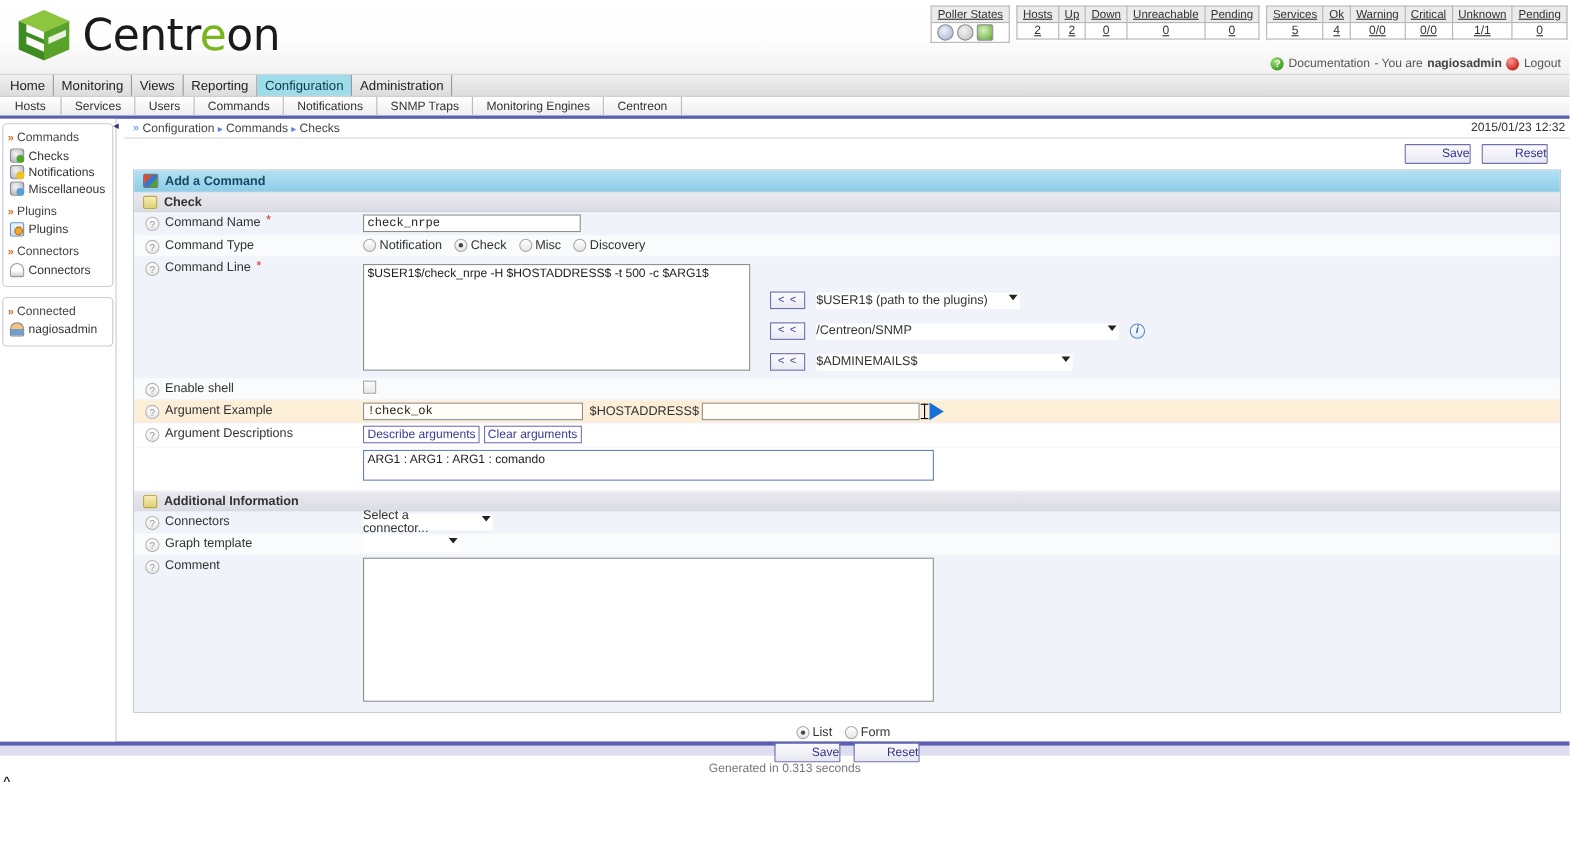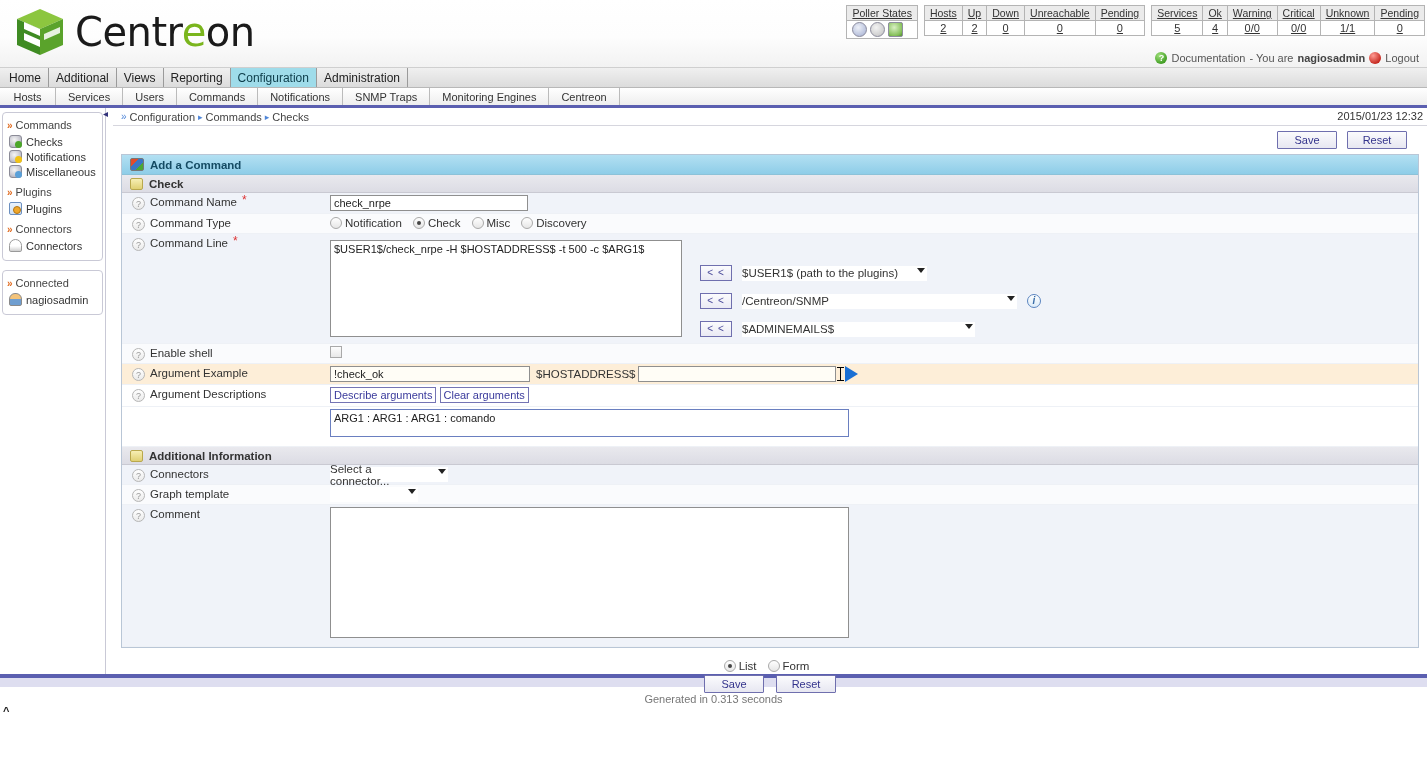--- a/index.html
+++ b/index.html
@@ -192,21 +192,21 @@
   }
 
   .toolbar-row {
     height: 28px; display: flex; align-items: center; justify-content: flex-end;
     padding-right: 20px; gap: 10px;
   }
   .btn {
     background: linear-gradient(to bottom,#fbfbfd,#e7e7f1);
     border: 1px solid #6f6fae;
     color: #33338c; font-size: 11px;
-    padding: 2px 0; width: 60px; text-align: center;
+    padding: 2px 0; width: 60px; text-align: right;
     cursor: pointer; border-radius: 1px;
   }
 
   .form-box {
     margin: 0 8px 0 8px;
     border: 1px solid #b9c6d6;
     background: #fff;
   }
   .sec-title {
     background: linear-gradient(to bottom, #b3e0f2 0%, #8ecde8 100%);
@@ -252,21 +252,21 @@
     background: linear-gradient(to bottom,#ffffff,#eaeaea);
     color: #999; font-size: 9px; line-height: 12px; text-align: center;
     margin-top: 1px;
   }
   .req { color: #d33; font-size: 12px; line-height: 9px; }
   .fval { flex: 1; padding: 2px 0 2px 0; }
 
   input.txt {
     border: 1px solid #8f8f8f;
     height: 16px; font-size: 11px; padding: 0 3px;
-    font-family: Liberation Sans, sans-serif; color: #222;
+    font-family: Liberation Mono, monospace; color: #222;
     background: #fff; outline: none;
   }
   input.txt.hlbg { background: #fffdf6; }
   textarea.ta {
     border: 1px solid #8f8f8f; font-size: 11px; padding: 2px 3px;
     font-family: "Liberation Sans", sans-serif; color: #222;
     background: #fff; resize: none; outline: none; overflow: auto;
   }
   textarea.blue { border: 1px solid #6a7fc0; }
 
@@ -431,21 +431,21 @@
       <span>Documentation</span>
       <span>- You are</span>
       <b>nagiosadmin</b>
       <span class="pw-ic"></span>
       <span>Logout</span>
     </div>
   </div>
 
   <div class="mainnav">
     <a href="#">Home</a>
-    <a href="#">Additional</a>
+    <a href="#">Monitoring</a>
     <a href="#">Views</a>
     <a href="#">Reporting</a>
     <a href="#" class="active">Configuration</a>
     <a href="#">Administration</a>
   </div>
 
   <div class="subnav">
     <a href="#">Hosts</a>
     <a href="#">Services</a>
     <a href="#">Users</a>

